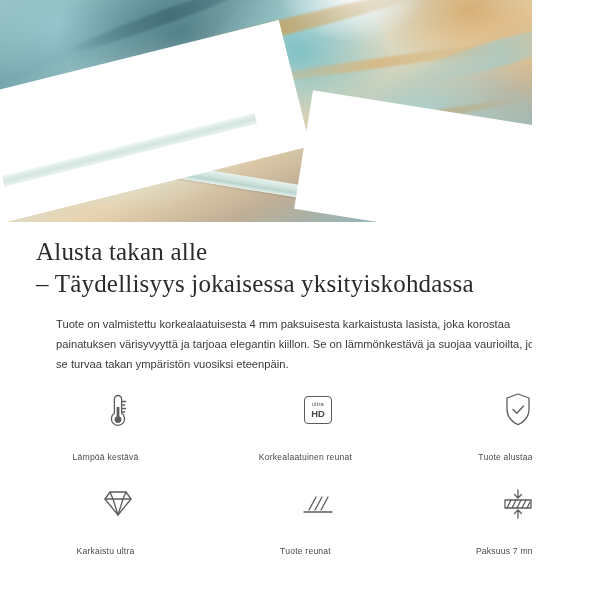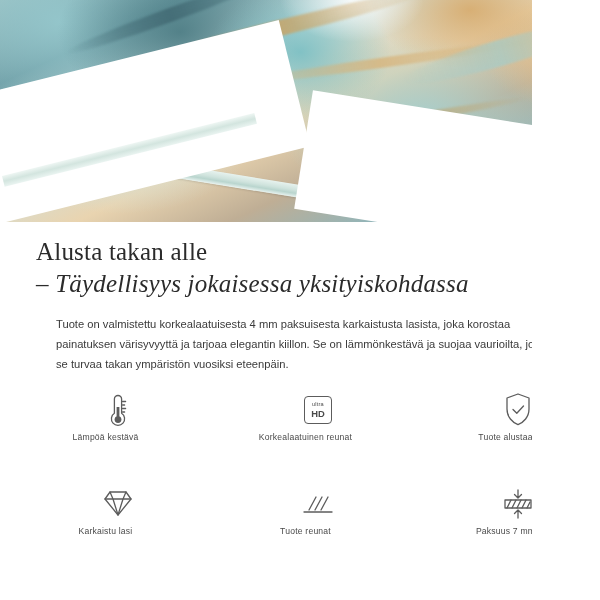--- a/index.html
+++ b/index.html
@@ -122,21 +122,21 @@
   .headline {
     margin: 0;
     padding: 14px 36px 0 36px;
     font-family: "Liberation Serif", serif;
     font-weight: 400;
     font-size: 25px;
     line-height: 32px;
     color: #2b2b2b;
     letter-spacing: .2px;
   }
-  .headline .l2 { display: block; font-style: italic; }
+  .headline .l2 { display: block; }
   .body {
     margin: 0;
     padding: 14px 36px 0 56px;
     font-size: 11.2px;
     line-height: 20px;
     color: #3a3a3a;
     max-width: 540px;
   }
 
   
@@ -157,21 +157,21 @@
     height: 78px;
   }
   .feature .ico {
     height: 44px;
     display: flex;
     align-items: center;
     justify-content: center;
     margin-left: 36px;
   }
   .feature .cap {
-    margin-top: 0;
+    margin-top: 20px;
     font-size: 8.6px;
     color: #4a4a4a;
     text-align: center;
     letter-spacing: .2px;
     padding-left: 11px;
   }
   svg { display: block; }
   .stroke {
     fill: none;
     stroke: #5c5c5c;
@@ -261,21 +261,21 @@
       <span class="cap">Tuote alustaa</span>
     </div>
 
     <div class="feature">
       <span class="ico">
         <svg width="38" height="34" viewBox="0 0 38 34">
           <path class="stroke" d="M6 12l5-7h16l5 7-13 16L6 12z"></path>
           <path class="stroke" d="M6 12h26M11 5l3 7M27 5l-3 7M14 12l5 16M24 12l-5 16"></path>
         </svg>
       </span>
-      <span class="cap">Karkaistu lasi</span>
+      <span class="cap">Karkaistu ultra</span>
     </div>
 
     <div class="feature">
       <span class="ico">
         <svg width="36" height="32" viewBox="0 0 36 32">
           <path class="stroke" d="M4 24h28"></path>
           <path class="stroke" d="M9 22l7-13M15 22l7-13M21 22l7-13"></path>
         </svg>
       </span>
       <span class="cap">Tuote reunat</span>

